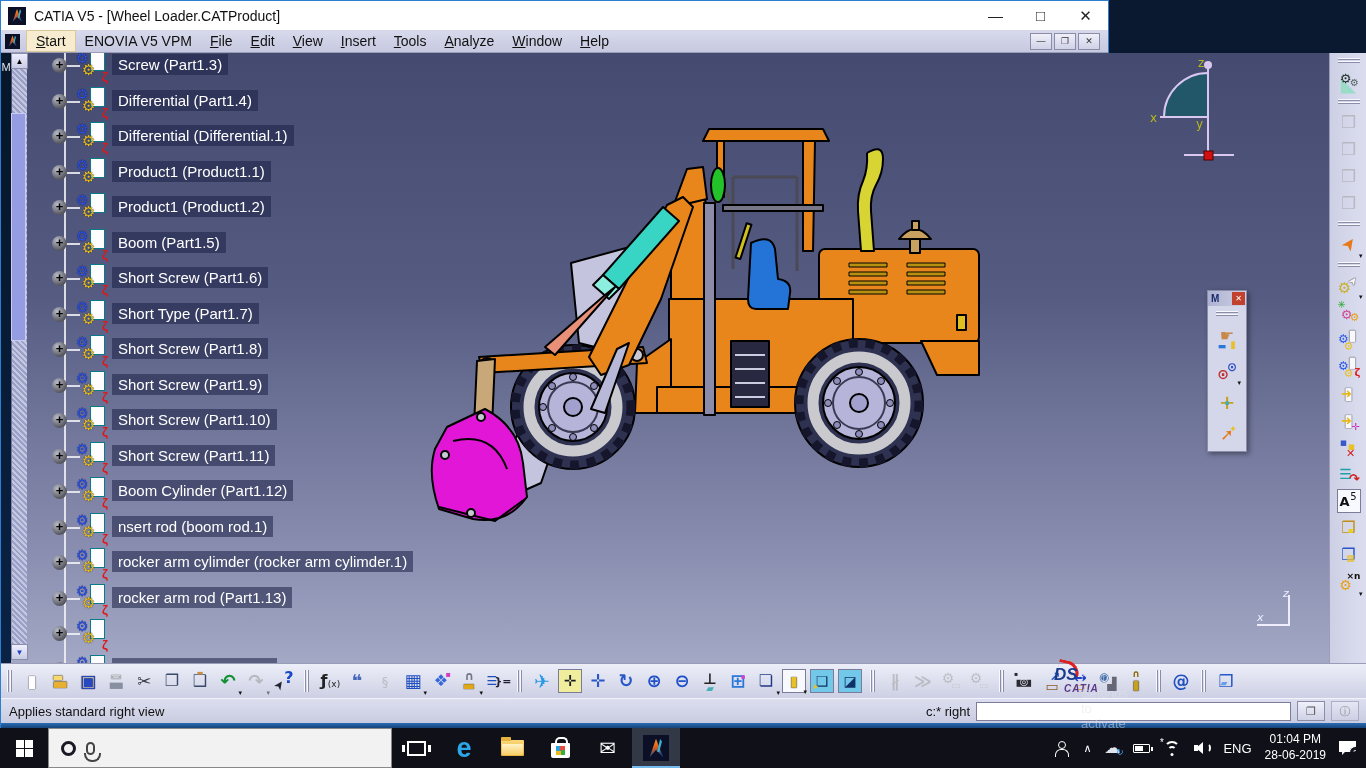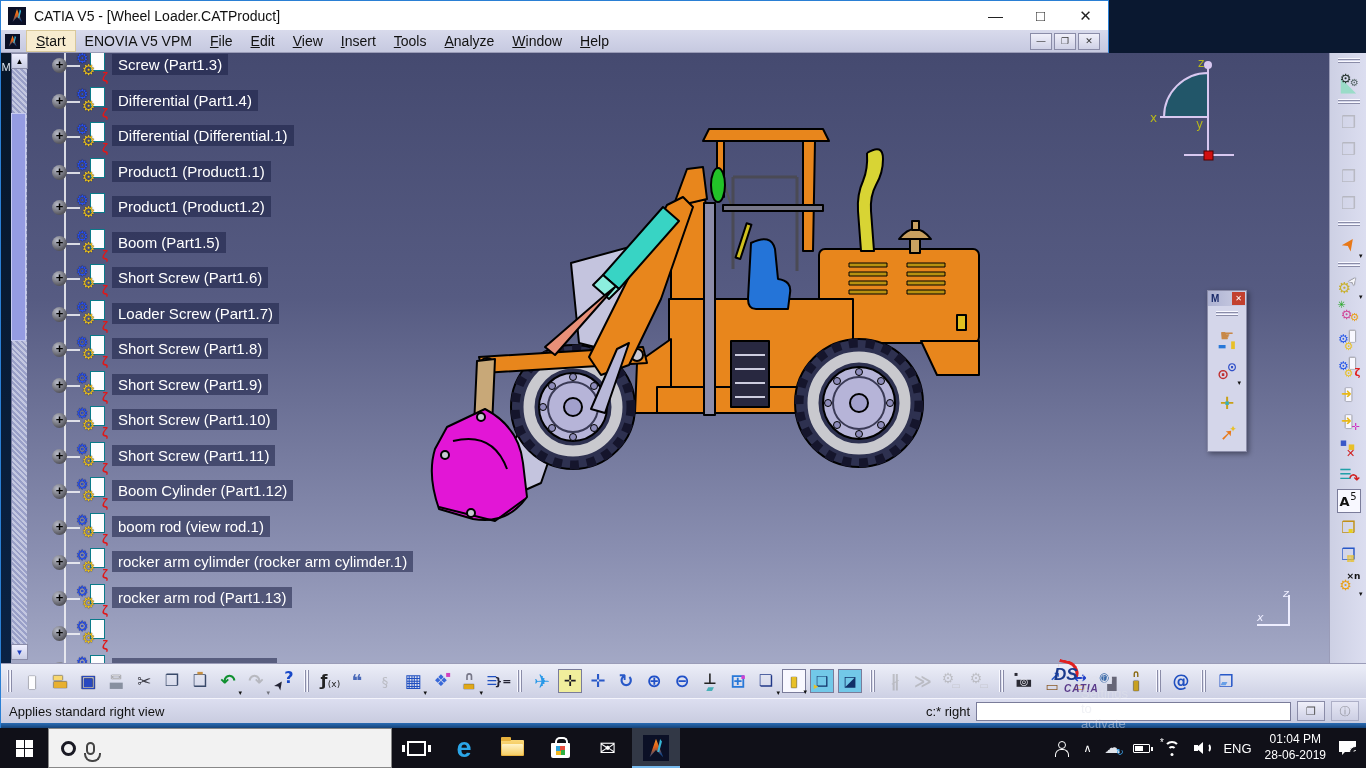--- a/index.html
+++ b/index.html
@@ -280,21 +280,21 @@
           </div>
           <div class="trow" style="top: 244.5px;">
             <span class="tstub"></span>
             <span class="exp">+</span>
             <span class="pticon">
               <span class="pg"></span>
               <span class="gg g1">⚙</span>
               <span class="gg g2">⚙</span>
               <span class="rw">ζ</span>
             </span>
-            <span class="tlabel sel">Loader Screw (Part1.7)</span>
+            <span class="tlabel sel">Short Type (Part1.7)</span>
           </div>
           <div class="trow" style="top: 280px;">
             <span class="tstub"></span>
             <span class="exp">+</span>
             <span class="pticon">
               <span class="pg"></span>
               <span class="gg g1">⚙</span>
               <span class="gg g2">⚙</span>
               <span class="rw">ζ</span>
             </span>
@@ -346,21 +346,21 @@
           </div>
           <div class="trow" style="top: 457.5px;">
             <span class="tstub"></span>
             <span class="exp">+</span>
             <span class="pticon">
               <span class="pg"></span>
               <span class="gg g1">⚙</span>
               <span class="gg g2">⚙</span>
               <span class="rw">ζ</span>
             </span>
-            <span class="tlabel sel">boom rod (view rod.1)</span>
+            <span class="tlabel sel">nsert rod (boom rod.1)</span>
           </div>
           <div class="trow" style="top: 493px;">
             <span class="tstub"></span>
             <span class="exp">+</span>
             <span class="pticon">
               <span class="pg"></span>
               <span class="gg g1">⚙</span>
               <span class="gg g2">⚙</span>
               <span class="rw">ζ</span>
             </span>

